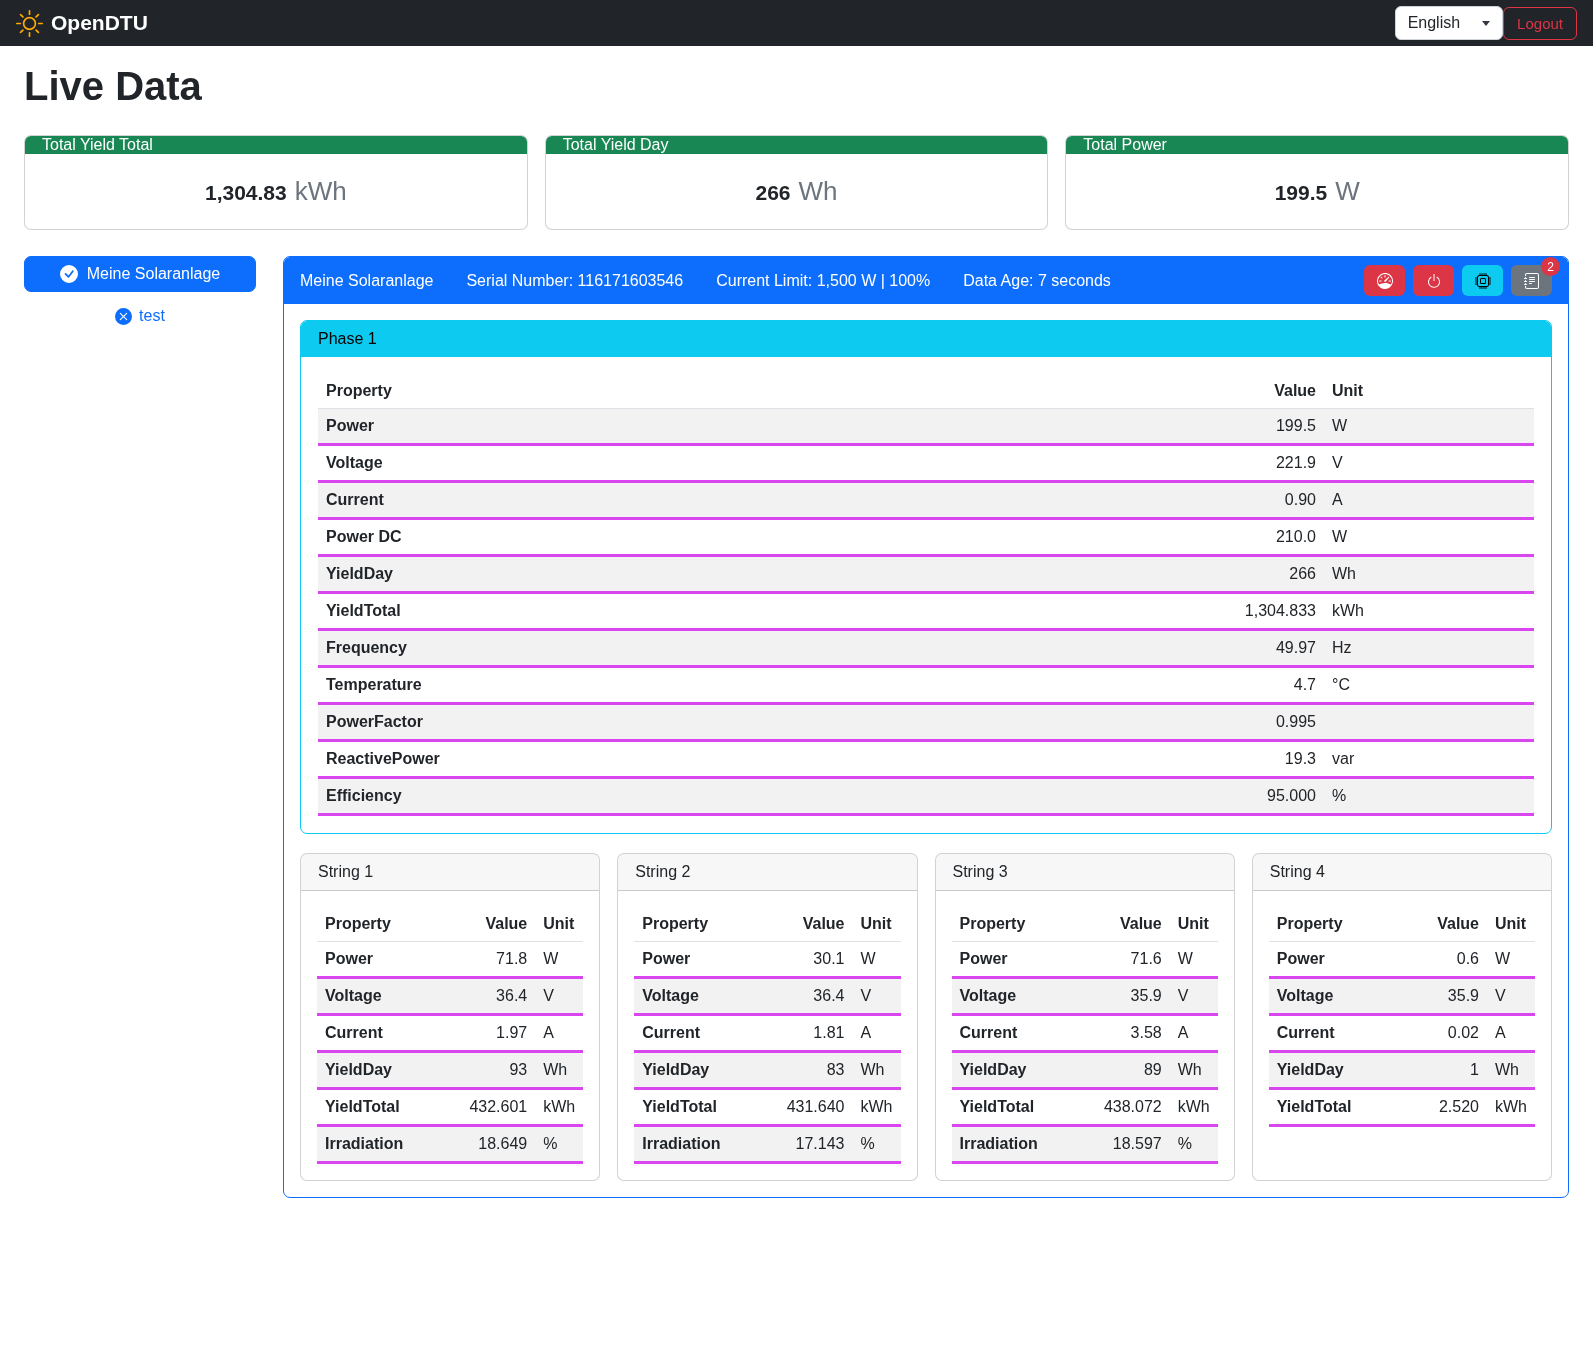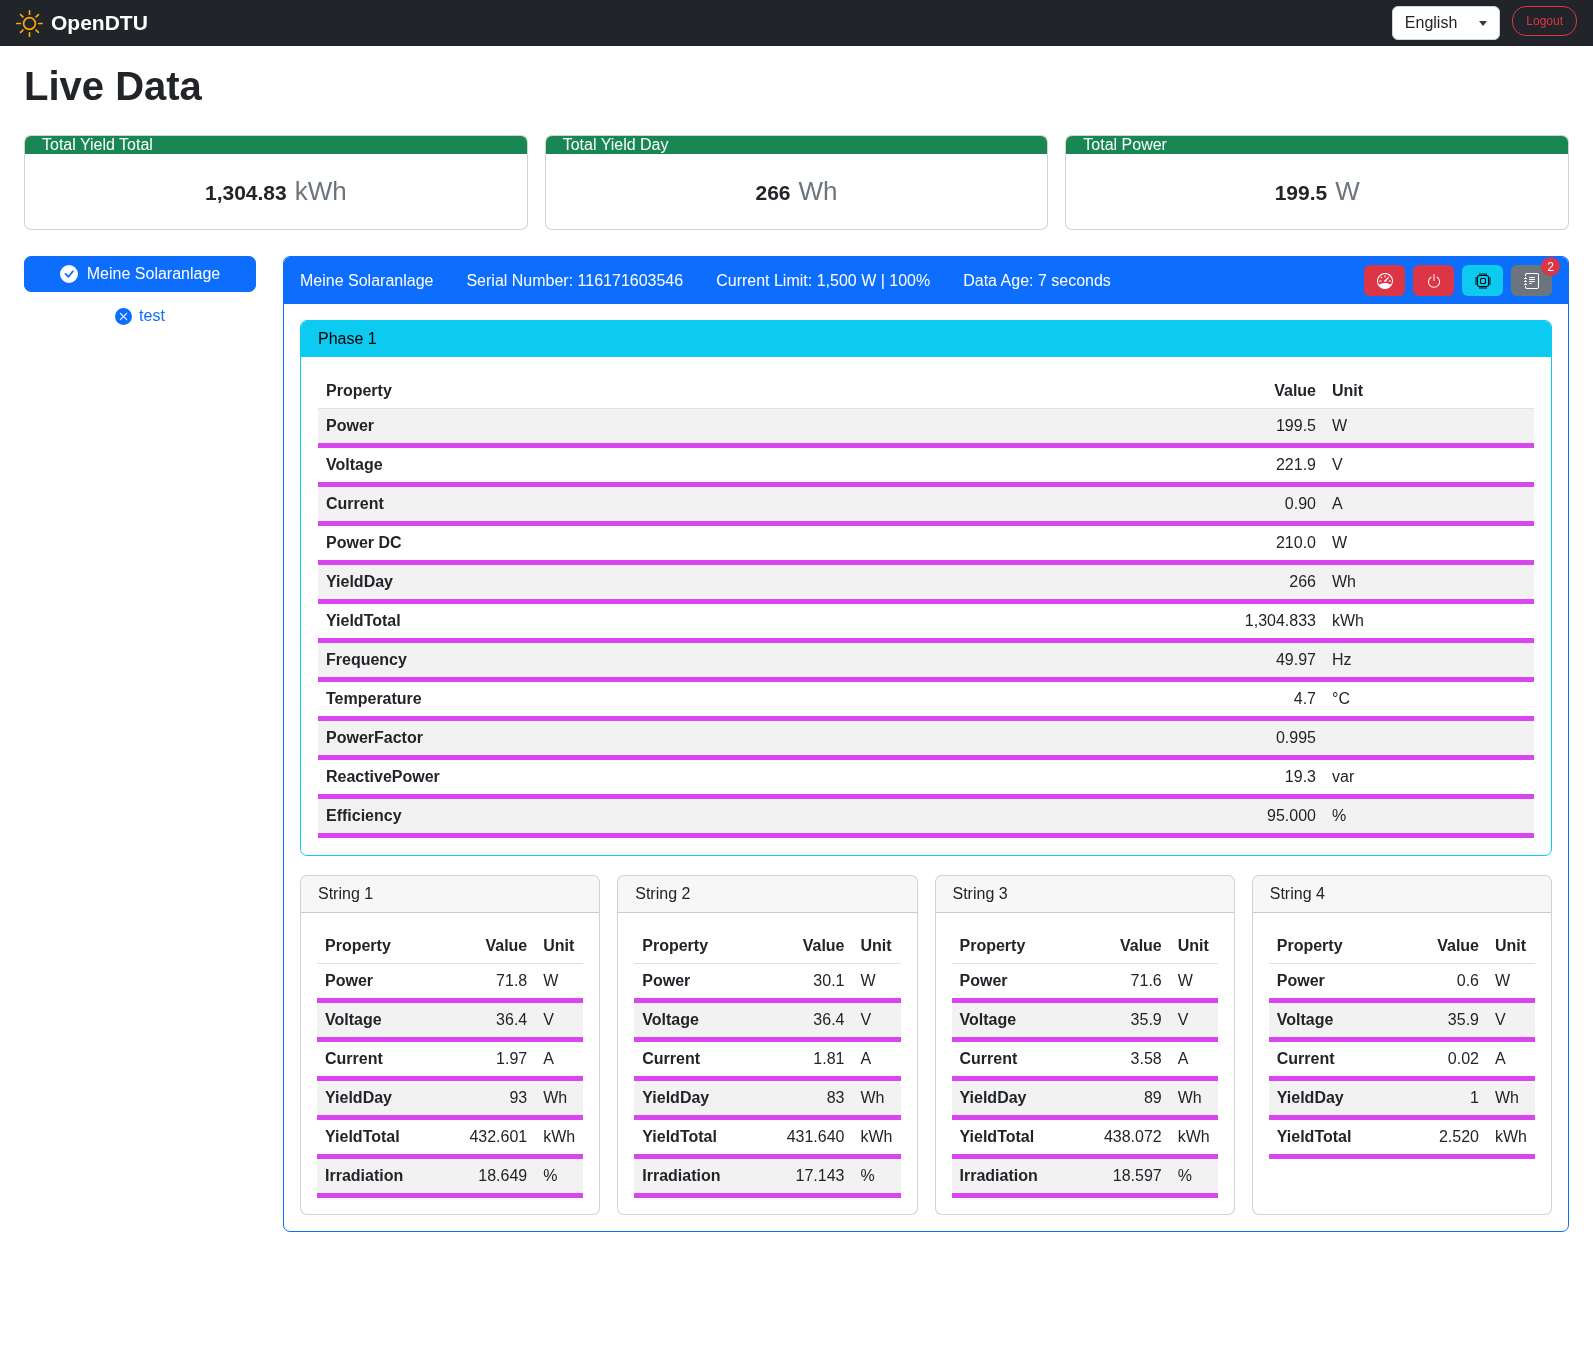--- a/index.html
+++ b/index.html
@@ -39,21 +39,21 @@
     align-items: center;
   }
   .nav-link.active { color: #fff; }
   .caret {
     display: inline-block;
     margin-left: 7px;
     border-left: 4px solid transparent;
     border-right: 4px solid transparent;
     border-top: 4px solid currentColor;
   }
-  .nav-right { margin-left: auto; display: flex; align-items: flex-start; gap: 12px; }
+  .nav-right { margin-left: auto; display: flex; align-items: flex-end; }
   .lang-select {
     background: #fff;
     border: 1px solid #ced4da;
     border-radius: 6px;
     padding: 7px 12px;
     display: flex;
     align-items: center;
     gap: 22px;
     color: #212529;
     cursor: pointer;
@@ -62,23 +62,23 @@
   .select-chevron {
     display: inline-block;
     border-left: 4px solid transparent;
     border-right: 4px solid transparent;
     border-top: 5px solid #343a40;
   }
   .logout-btn {
     background: transparent;
     border: 1px solid #dc3545;
     color: #dc3545;
-    border-radius: 14px;
+    border-radius: 6px;
     padding: 7px 13px;
-    font-size: 12px;
+    font-size: 15px;
     font-family: inherit;
     cursor: pointer;
   }
 
   
   .container { padding: 0 24px 24px 24px; }
   h1.page-title {
     font-size: 40px;
     font-weight: 600;
     margin: 18px 0 26px 0;
@@ -199,21 +199,21 @@
     color: #000;
     padding: 9px 17px;
     font-size: 16px;
   }
   .phase-body { padding: 17px; }
 
   
   table { width: 100%; border-collapse: collapse; font-size: 16px; }
   th, td { padding: 8px; text-align: left; vertical-align: middle; }
   thead th { font-weight: 700; border-bottom: 1px solid #dee2e6; }
-  tbody tr { border-bottom: 5px solid #d946ef; }
+  tbody tr { border-bottom: 3px solid #d946ef; }
   td.col-prop { font-weight: 700; }
   th.col-val, td.col-val { text-align: right; }
   .phase-table th.col-unit, .phase-table td.col-unit { width: 210px; }
   .string-table th.col-unit, .string-table td.col-unit { width: 44px; }
   .phase-table tbody tr:nth-child(odd) { background: rgba(0,0,0,.05); }
   .string-table tbody tr:nth-child(even) { background: rgba(0,0,0,.05); }
 
   
   .strings-row { display: flex; gap: 17px; }
   .string-card {

